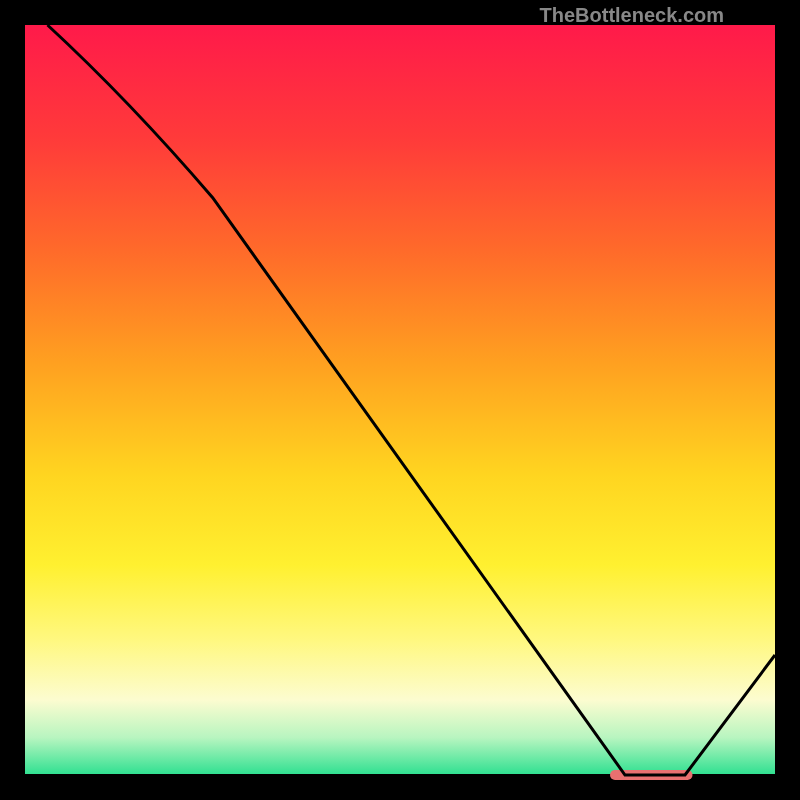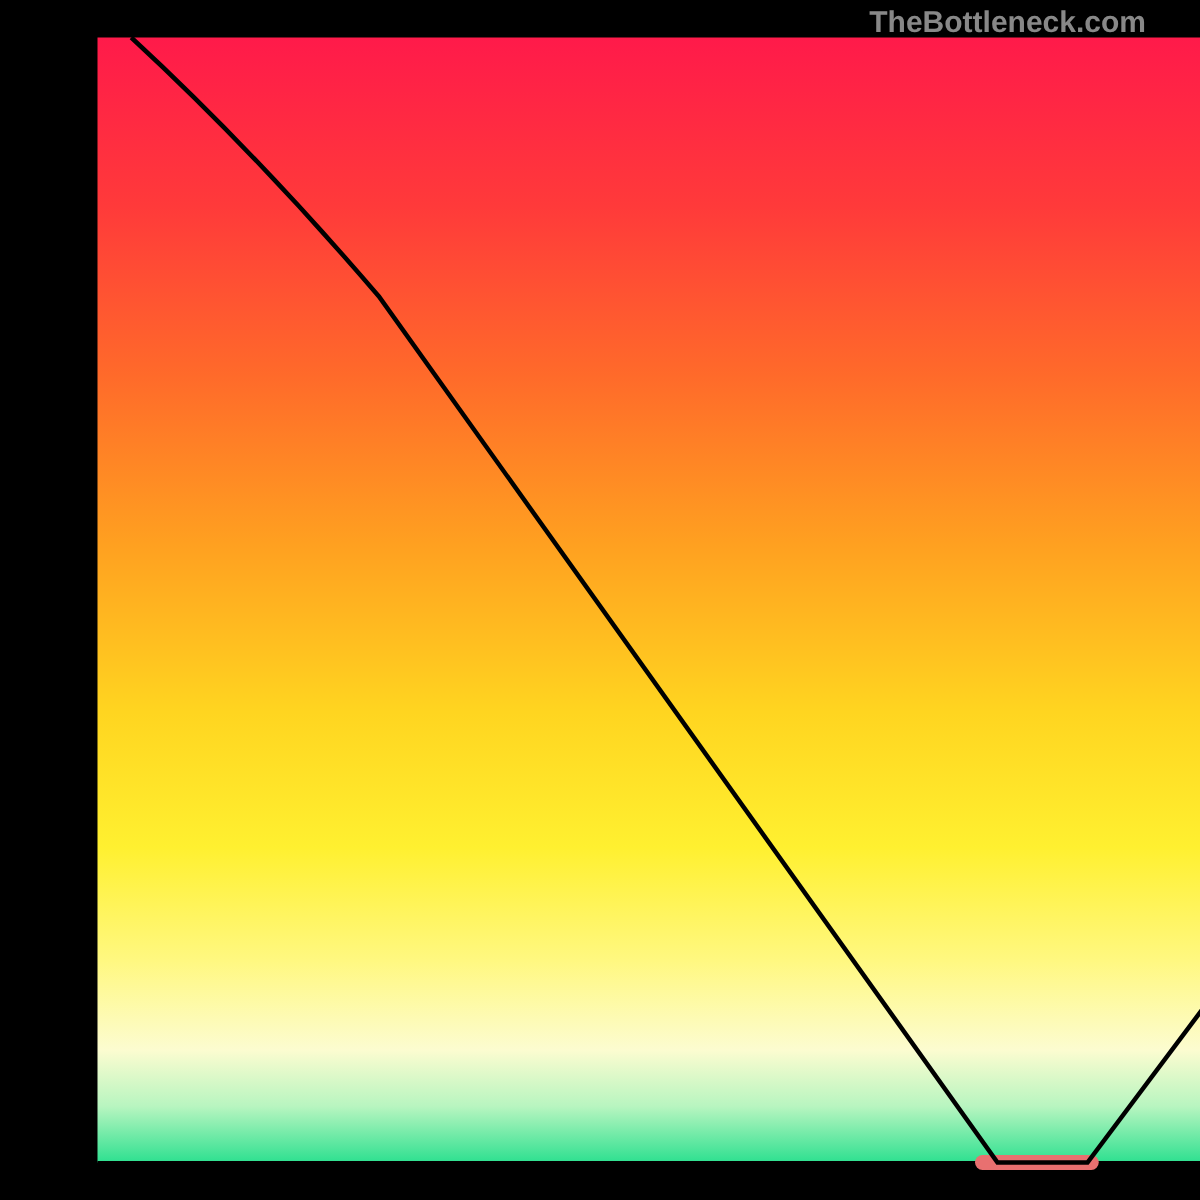--- a/index.html
+++ b/index.html
@@ -9,21 +9,20 @@
     height: 800px;
     background: #000;
     font-family: Arial, sans-serif;
     position: relative;
   }
   .container {
     width: 740px;
     height: 800px;
     position: relative;
     background: #000;
-    padding-left: 40px;
   }
   .watermark {
     position: absolute;
     top: 4px;
     right: 16px;
     color: #888;
     font-size: 20px;
     font-weight: bold;
     z-index: 10;
   }

